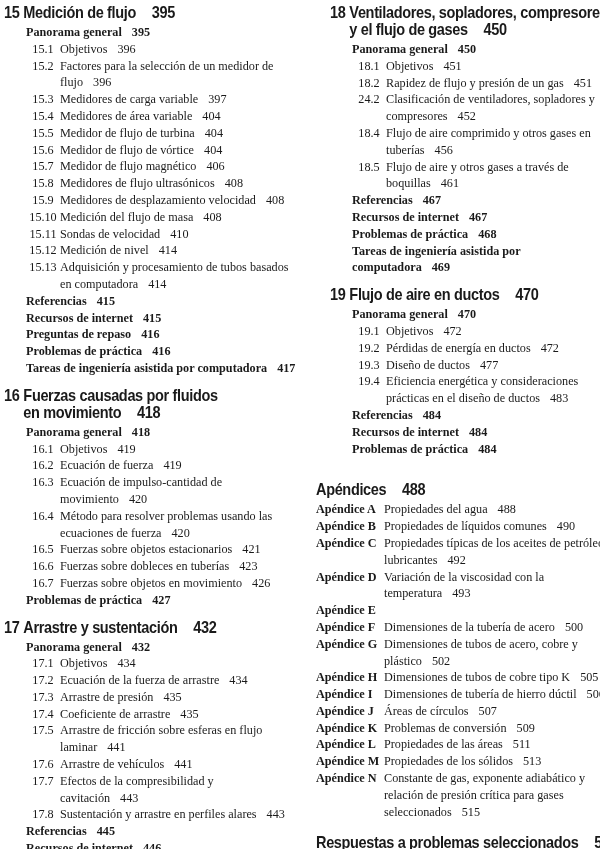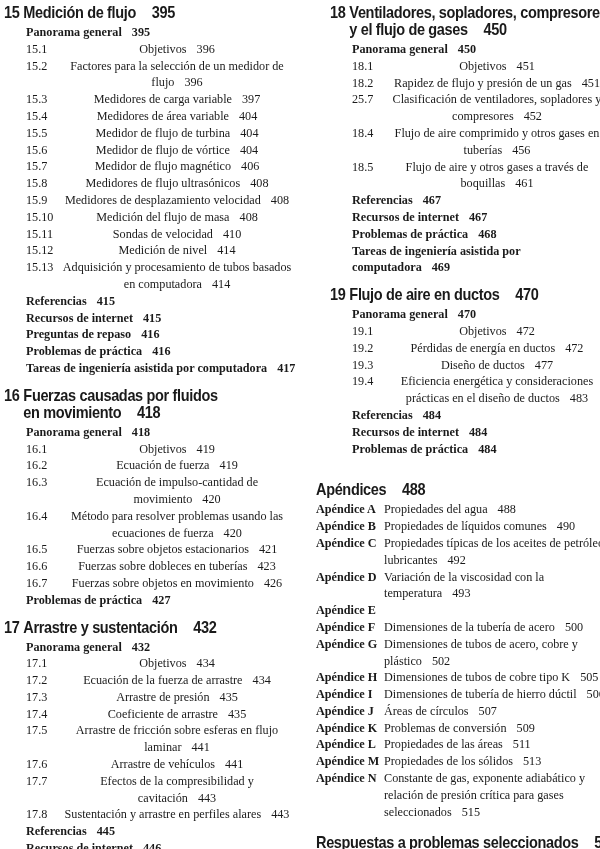--- a/index.html
+++ b/index.html
@@ -13,22 +13,22 @@
     font-size: 16.5px; line-height: 17px; letter-spacing: -0.4px;
     transform: scaleX(0.88); transform-origin: left;
     display: flex; margin-top: 4px; margin-bottom: 3px; white-space: nowrap;
   }
   .ch-num { width: 22px; flex: none; }
   .ch-title-wrap { flex: none; }
   .ch-page { margin-left: 18px; }
   .serif { font-family: "Liberation Serif", serif; font-size: 12.2px; line-height: 16.8px; }
   .bold-row { font-weight: bold; padding-left: 22px; }
   .sec-row { display: flex; padding-left: 22px; }
-  .sec-num { width: 34px; flex: none; }
-  .sec-title { flex: 1; padding-right: 4px; text-align: center; }
+  .sec-num { width: 34px; flex: none; text-align: center; }
+  .sec-title { flex: 1; padding-right: 4px; }
   .pg { margin-left: 10px; }
   .app-row { display: flex; }
   .app-label { width: 68px; flex: none; font-weight: bold; }
   .app-title { flex: 1; }
   .big-head {
     font-family: "Liberation Sans", sans-serif; font-weight: bold;
     font-size: 16.5px; line-height: 17px; letter-spacing: -0.4px;
     transform: scaleX(0.88); transform-origin: left; white-space: nowrap;
   }
 </style>
@@ -197,21 +197,21 @@
       <div class="serif bold-row"><span>Panorama general</span><span class="pg">450</span></div>
       <div class="serif sec-row">
         <span class="sec-num">18.1</span>
         <span class="sec-title"><span>Objetivos</span><span class="pg">451</span></span>
       </div>
       <div class="serif sec-row">
         <span class="sec-num">18.2</span>
         <span class="sec-title"><span>Rapidez de flujo y presión de un gas</span><span class="pg">451</span></span>
       </div>
       <div class="serif sec-row">
-        <span class="sec-num">25.7</span>
+        <span class="sec-num">24.2</span>
         <span class="sec-title"><span>Clasificación de ventiladores, sopladores y compresores</span><span class="pg">452</span></span>
       </div>
       <div class="serif sec-row">
         <span class="sec-num">18.4</span>
         <span class="sec-title"><span>Flujo de aire comprimido y otros gases en tuberías</span><span class="pg">456</span></span>
       </div>
       <div class="serif sec-row">
         <span class="sec-num">18.5</span>
         <span class="sec-title"><span>Flujo de aire y otros gases a través de boquillas</span><span class="pg">461</span></span>
       </div>

